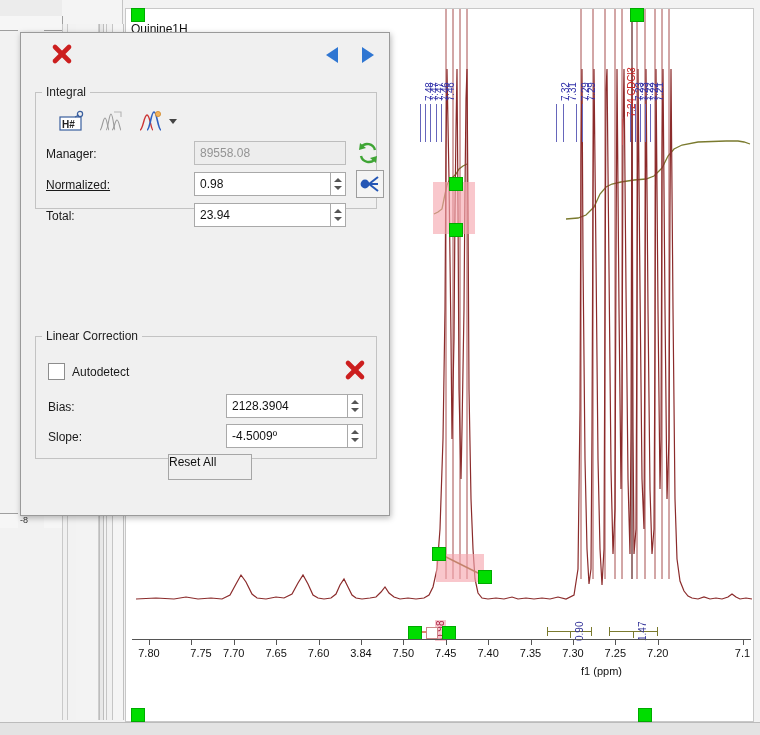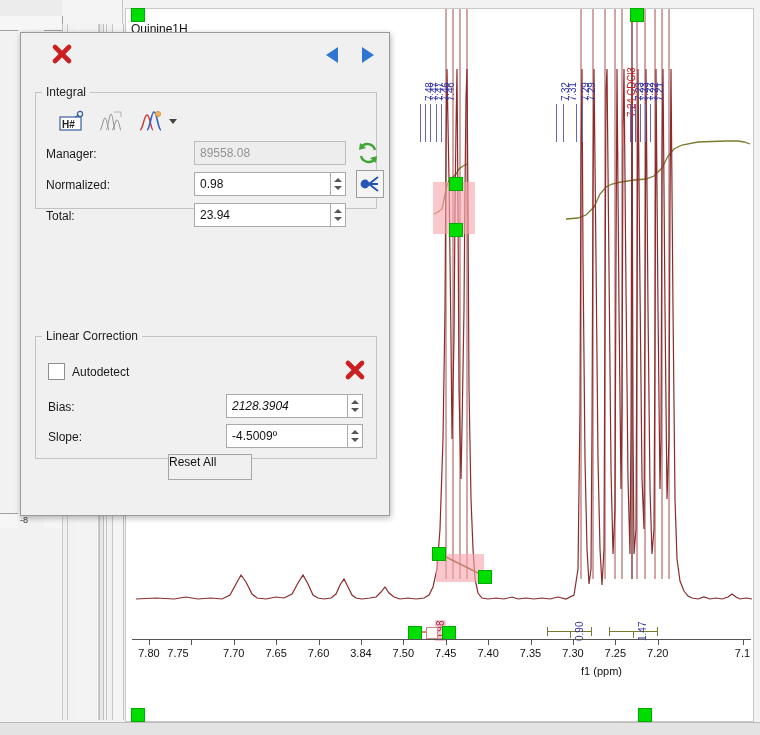--- a/index.html
+++ b/index.html
@@ -235,21 +235,21 @@
           </div>
           <div class="intlabel" style="left: 511.136px; top: 632px;">1.47</div>
         </div>
 
       <div id="axis">
         <div class="axis-line"></div>
         <div id="axis-ticks">
             <div class="tick" style="left: 22.9589px;"></div>
             <div class="tlabel" style="left: 22.9589px;">7.80</div>
             <div class="tick" style="left: 65.3562px;"></div>
-            <div class="tlabel" style="left: 52px;">7.75</div>
+            <div class="tlabel" style="left: 75px;">7.75</div>
             <div class="tick" style="left: 107.753px;"></div>
             <div class="tlabel" style="left: 107.753px;">7.70</div>
             <div class="tick" style="left: 150.151px;"></div>
             <div class="tlabel" style="left: 150.151px;">7.65</div>
             <div class="tick" style="left: 192.548px;"></div>
             <div class="tlabel" style="left: 192.548px;">7.60</div>
             <div class="tick" style="left: 234.945px;"></div>
             <div class="tlabel" style="left: 234.945px;">3.84</div>
             <div class="tick" style="left: 277.342px;"></div>
             <div class="tlabel" style="left: 277.342px;">7.50</div>
@@ -342,21 +342,21 @@
       <div class="txtbox disabled" style="left:158px;top:42px;width:152px;">89558.08</div>
       <div class="iconbtn" style="left:320px;top:42px;width:24px;height:24px;">
         <svg width="24" height="24" viewBox="0 0 24 24">
           <path d="M19 9 A8 8 0 0 0 5 6" fill="none" stroke="#3fa535" stroke-width="2.4"></path>
           <polygon points="4,2 10,7 3,9" fill="#3fa535"></polygon>
           <path d="M5 15 A8 8 0 0 0 19 18" fill="none" stroke="#3fa535" stroke-width="2.4"></path>
           <polygon points="20,22 14,17 21,15" fill="#3fa535"></polygon>
         </svg>
       </div>
 
-      <div class="fld-label" style="left:10px;top:79px;">Normalized:</div>
+      <div class="fld-label" style="left:10px;top:79px;text-decoration:underline;">Normalized:</div>
       <div class="txtbox" style="left:158px;top:73px;width:137px;">0.98</div>
       <div class="spin" style="left:295px;top:73px;">
           <i class="up"></i>
           <i class="dn"></i>
         </div>
       <div class="iconbtn" style="left:320px;top:71px;width:28px;height:28px;border:1px solid #9d9d9d;background:#f4f4f4;">
         <svg width="26" height="26" viewBox="0 0 26 26">
           <circle cx="8" cy="13" r="4.4" fill="#2456b5"></circle>
           <line x1="12" y1="13" x2="21" y2="6" stroke="#2456b5" stroke-width="2"></line>
           <line x1="12" y1="13" x2="21" y2="13" stroke="#2456b5" stroke-width="2"></line>
@@ -381,21 +381,21 @@
       <div class="iconbtn" style="left:308px;top:16px;width:22px;height:22px;">
         <svg width="22" height="22" viewBox="0 0 22 22">
             <g stroke="#cc1f1f" stroke-width="4.6" stroke-linecap="round">
               <line x1="4" y1="4" x2="18" y2="18"></line>
               <line x1="18" y1="4" x2="4" y2="18"></line>
             </g>
           </svg>
       </div>
 
       <div class="fld-label" style="left:12px;top:57px;">Bias:</div>
-      <div class="txtbox" style="left:190px;top:51px;width:122px;font-style:italic;">2128.3904</div>
+      <div class="txtbox" style="left:190px;top:51px;width:122px;">2128.3904</div>
       <div class="spin" style="left:312px;top:51px;">
           <i class="up"></i>
           <i class="dn"></i>
         </div>
 
       <div class="fld-label" style="left:12px;top:87px;">Slope:</div>
       <div class="txtbox" style="left:190px;top:81px;width:122px;">-4.5009º</div>
       <div class="spin" style="left:312px;top:81px;">
           <i class="up"></i>
           <i class="dn"></i>

